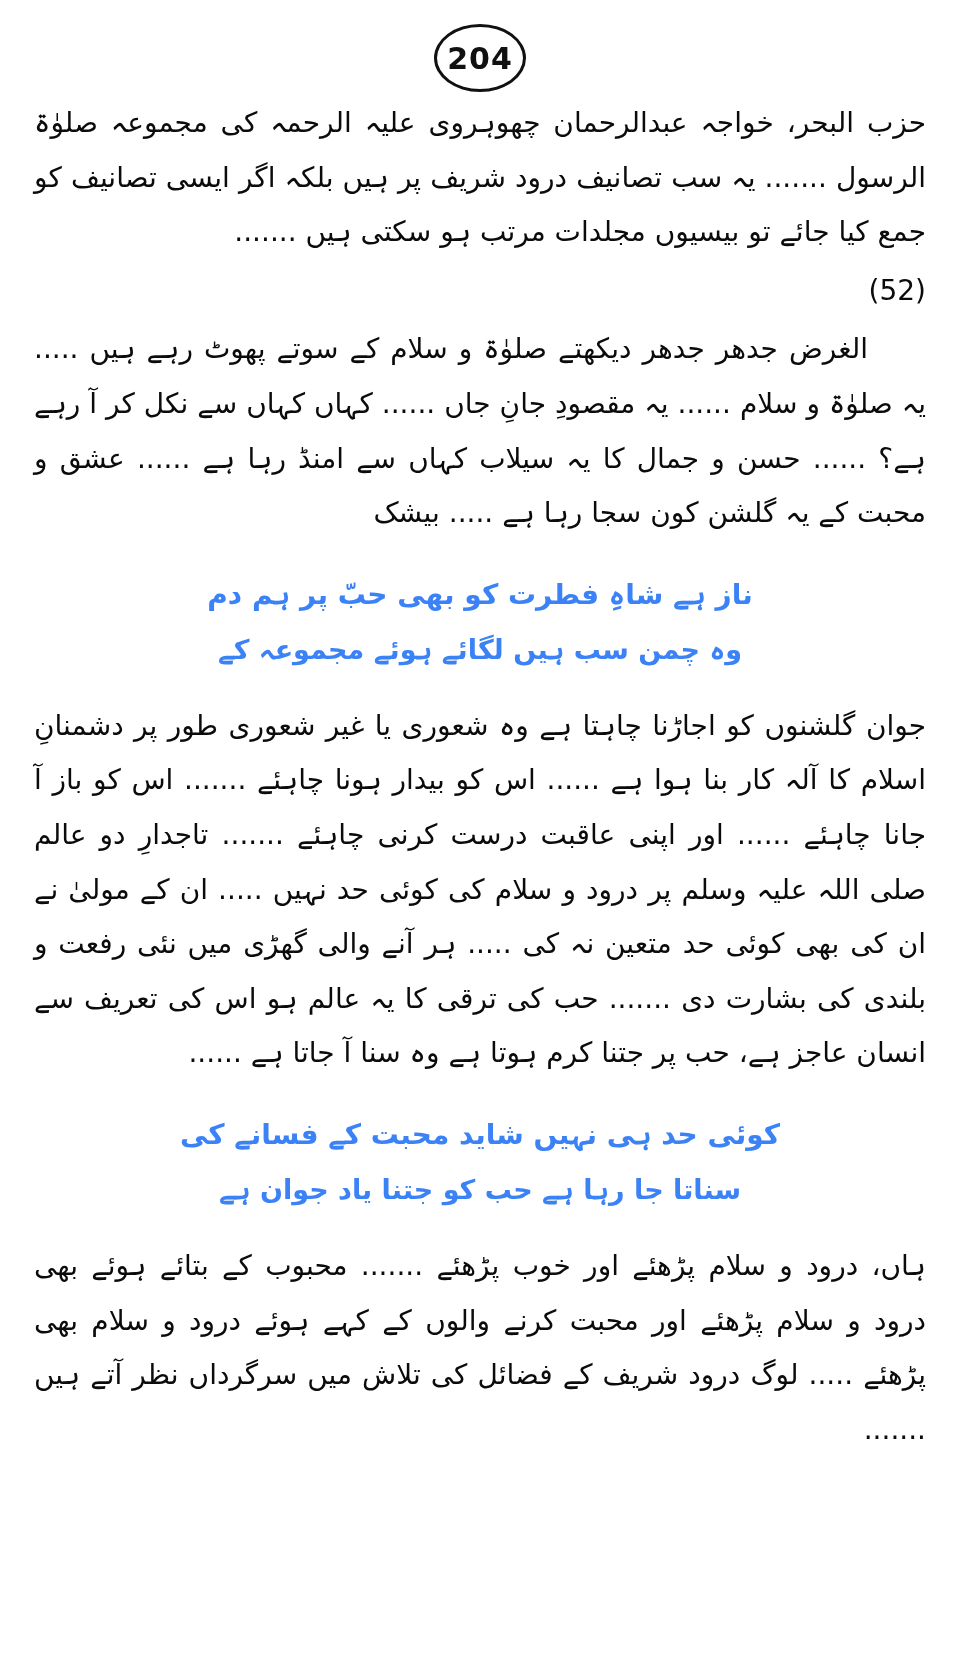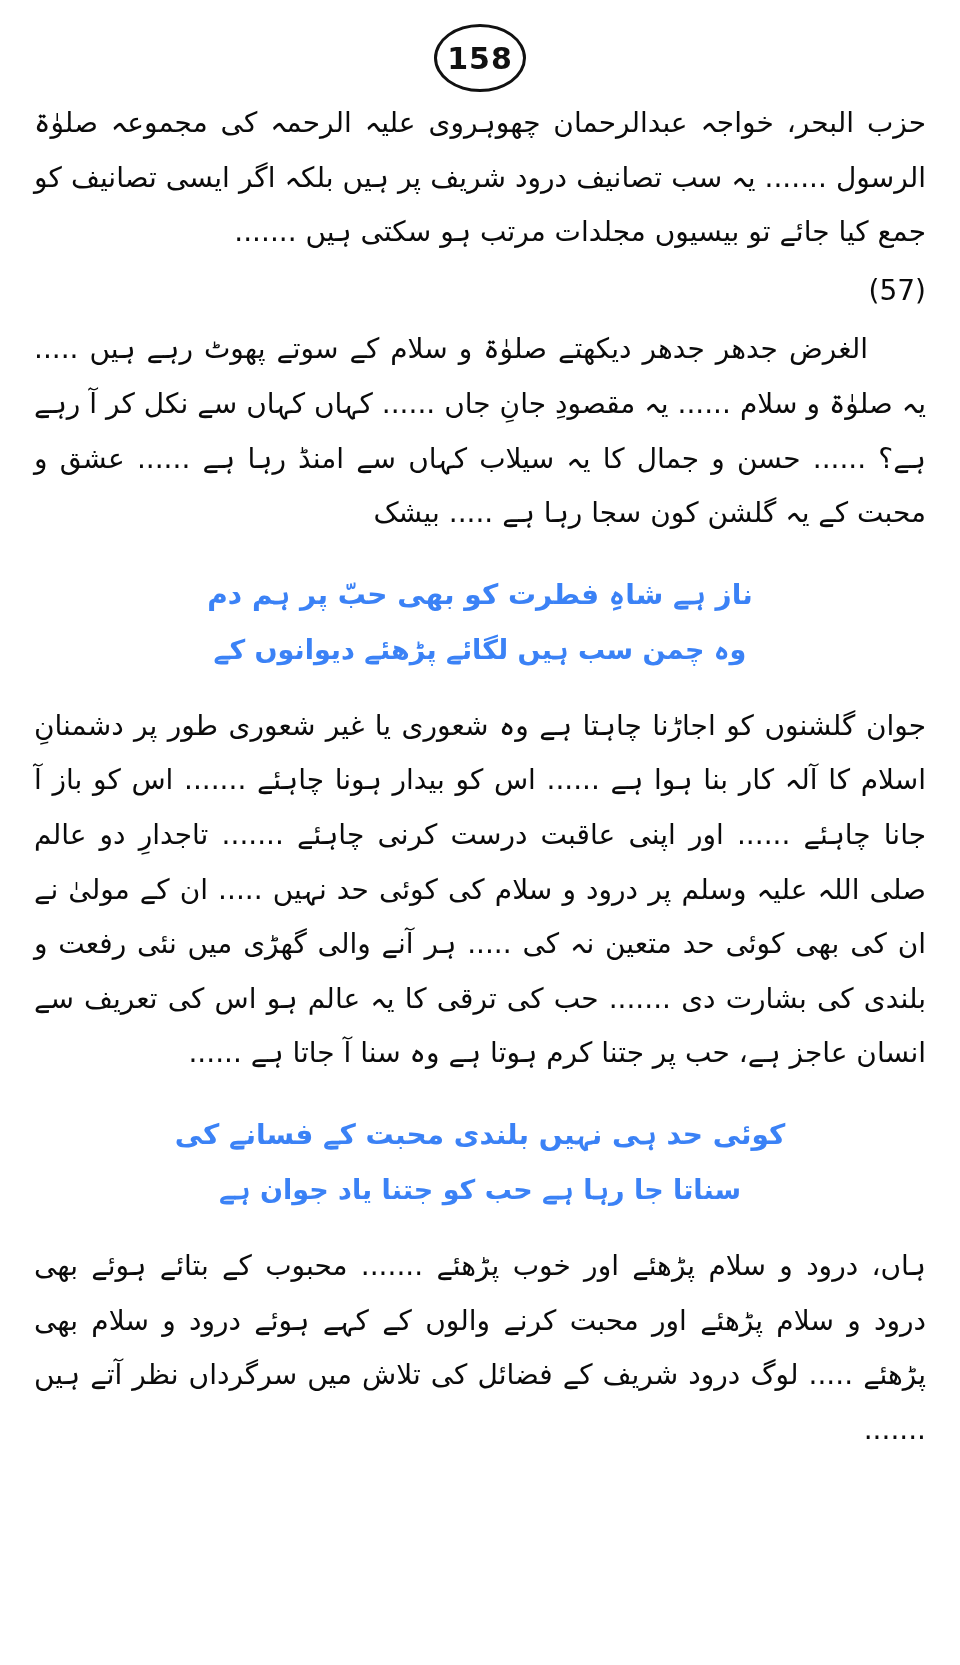--- a/index.html
+++ b/index.html
@@ -92,38 +92,38 @@
     font-size: 27px;
     margin: 0 0 2px 0;
   }
 </style>
 </head>
 <body>
 
 <div class="page">
 
   <div class="page-number-wrap">
-    <div class="page-number">158</div>
+    <div class="page-number">204</div>
   </div>
 
   <div class="content">
 
     <p class="para">حزب البحر، خواجہ عبدالرحمان چھوہروی علیہ الرحمہ کی مجموعہ صلوٰۃ الرسول ....... یہ سب تصانیف درود شریف پر ہیں بلکہ اگر ایسی تصانیف کو جمع کیا جائے تو بیسیوں مجلدات مرتب ہو سکتی ہیں ....... </p>
-    <p class="para tail">(57)</p>
+    <p class="para tail">(52)</p>
 
     <p class="para indent">الغرض جدھر جدھر دیکھتے صلوٰۃ و سلام کے سوتے پھوٹ رہے ہیں ..... یہ صلوٰۃ و سلام ...... یہ مقصودِ جانِ جاں ...... کہاں کہاں سے نکل کر آ رہے ہے؟ ...... حسن و جمال کا یہ سیلاب کہاں سے امنڈ رہا ہے ...... عشق و محبت کے یہ گلشن کون سجا رہا ہے ..... بیشک</p>
 
     <div class="couplet">
       <span class="line">ناز ہے شاہِ فطرت کو بھی حبّ پر ہم دم</span>
-      <span class="line second">وہ چمن سب ہیں لگائے پڑھئے دیوانوں کے</span>
+      <span class="line second">وہ چمن سب ہیں لگائے ہوئے مجموعہ کے</span>
     </div>
 
     <p class="para">جوان گلشنوں کو اجاڑنا چاہتا ہے وہ شعوری یا غیر شعوری طور پر دشمنانِ اسلام کا آلہ کار بنا ہوا ہے ...... اس کو بیدار ہونا چاہئے ....... اس کو باز آ جانا چاہئے ...... اور اپنی عاقبت درست کرنی چاہئے ....... تاجدارِ دو عالم صلی اللہ علیہ وسلم پر درود و سلام کی کوئی حد نہیں ..... ان کے مولیٰ نے ان کی بھی کوئی حد متعین نہ کی ..... ہر آنے والی گھڑی میں نئی رفعت و بلندی کی بشارت دی ....... حب کی ترقی کا یہ عالم ہو اس کی تعریف سے انسان عاجز ہے، حب پر جتنا کرم ہوتا ہے وہ سنا آ جاتا ہے ......</p>
 
     <div class="couplet">
-      <span class="line">کوئی حد ہی نہیں بلندی محبت کے فسانے کی</span>
+      <span class="line">کوئی حد ہی نہیں شاید محبت کے فسانے کی</span>
       <span class="line second">سناتا جا رہا ہے حب کو جتنا یاد جوان ہے</span>
     </div>
 
     <p class="para">ہاں، درود و سلام پڑھئے اور خوب پڑھئے ....... محبوب کے بتائے ہوئے بھی درود و سلام پڑھئے اور محبت کرنے والوں کے کہے ہوئے درود و سلام بھی پڑھئے ..... لوگ درود شریف کے فضائل کی تلاش میں سرگرداں نظر آتے ہیں .......</p>
 
   </div>
 </div>
 
 </body></html>

